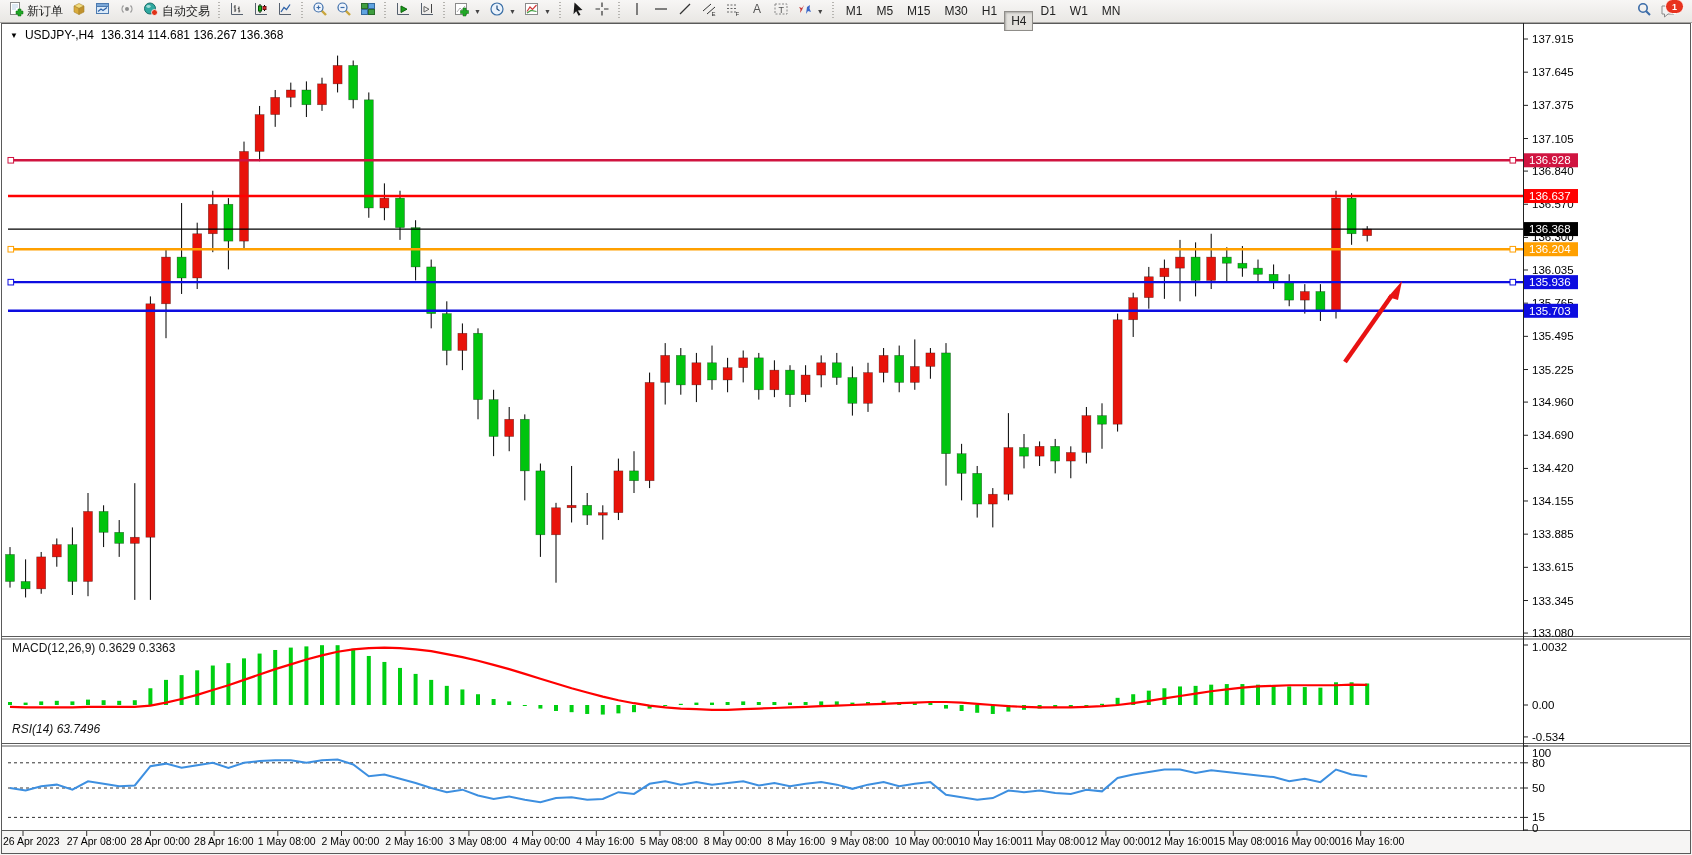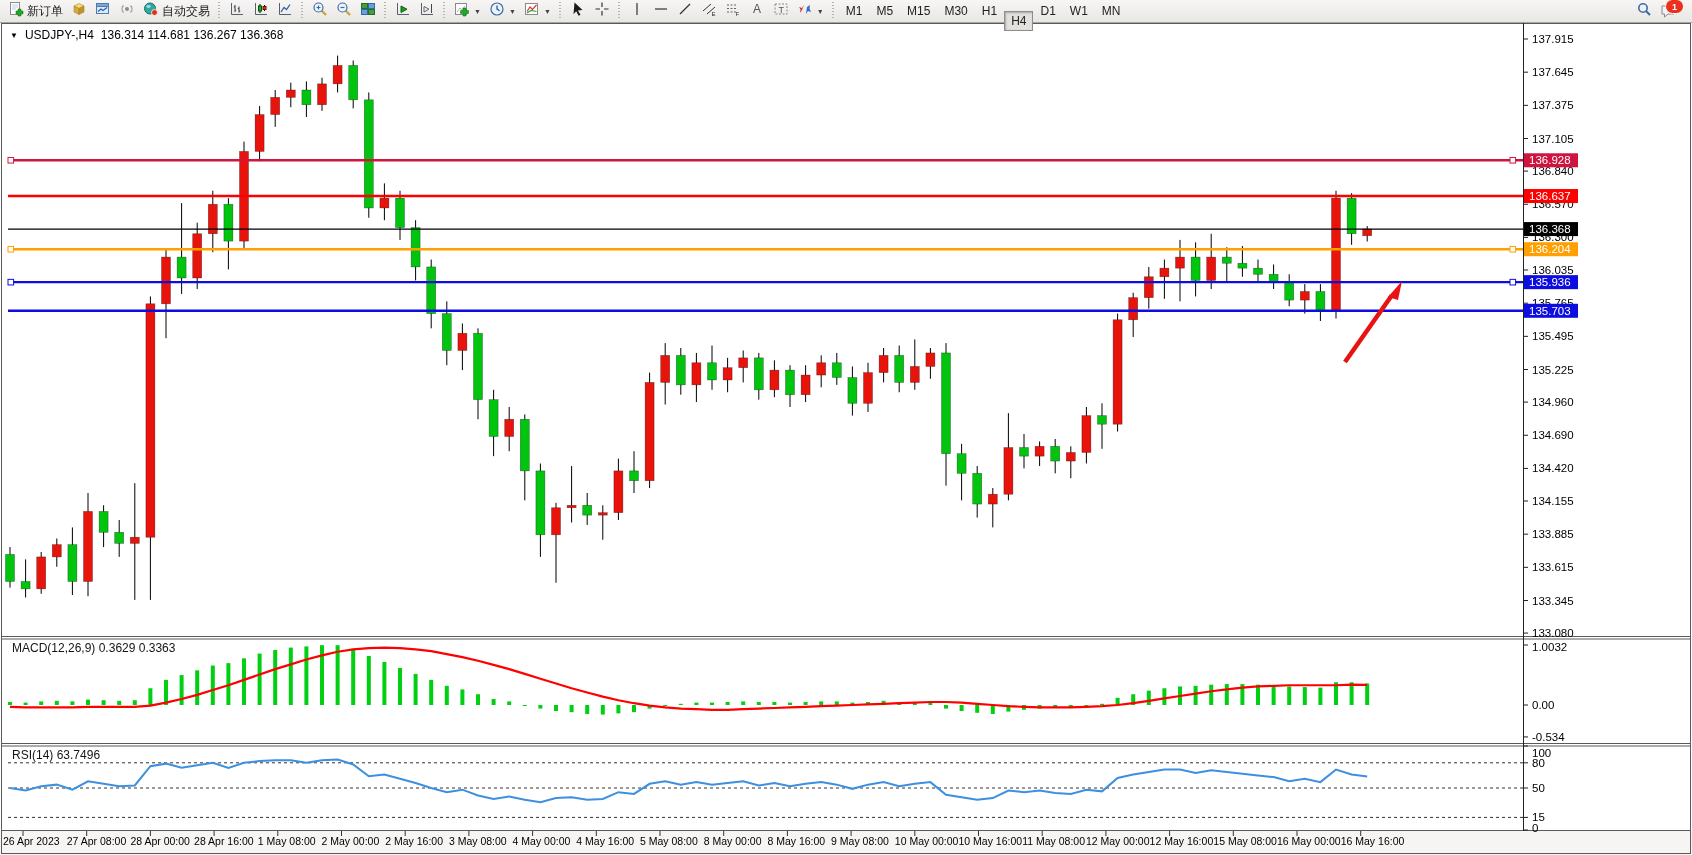--- a/index.html
+++ b/index.html
@@ -724,15 +724,15 @@
       <line x1="1360.7" y1="831" x2="1360.7" y2="836" stroke="#333"></line>
       <text x="1340.7" y="845" font-size="10.5" fill="#000">16 May 16:00</text>
     </svg>
 
   <div id="chart-title">
     <span class="tri">▼</span>
     <span>USDJPY-,H4</span>
     <span>136.314 114.681 136.267 136.368</span>
   </div>
   <div class="panel-label" style="top:641px;">MACD(12,26,9) 0.3629 0.3363</div>
-  <div class="panel-label" style="top:748px;">RSI(14) 63.7496</div>
+  <div class="panel-label" style="top:722px;font-style:italic;">RSI(14) 63.7496</div>
 
 </div>
 
 </body></html>

